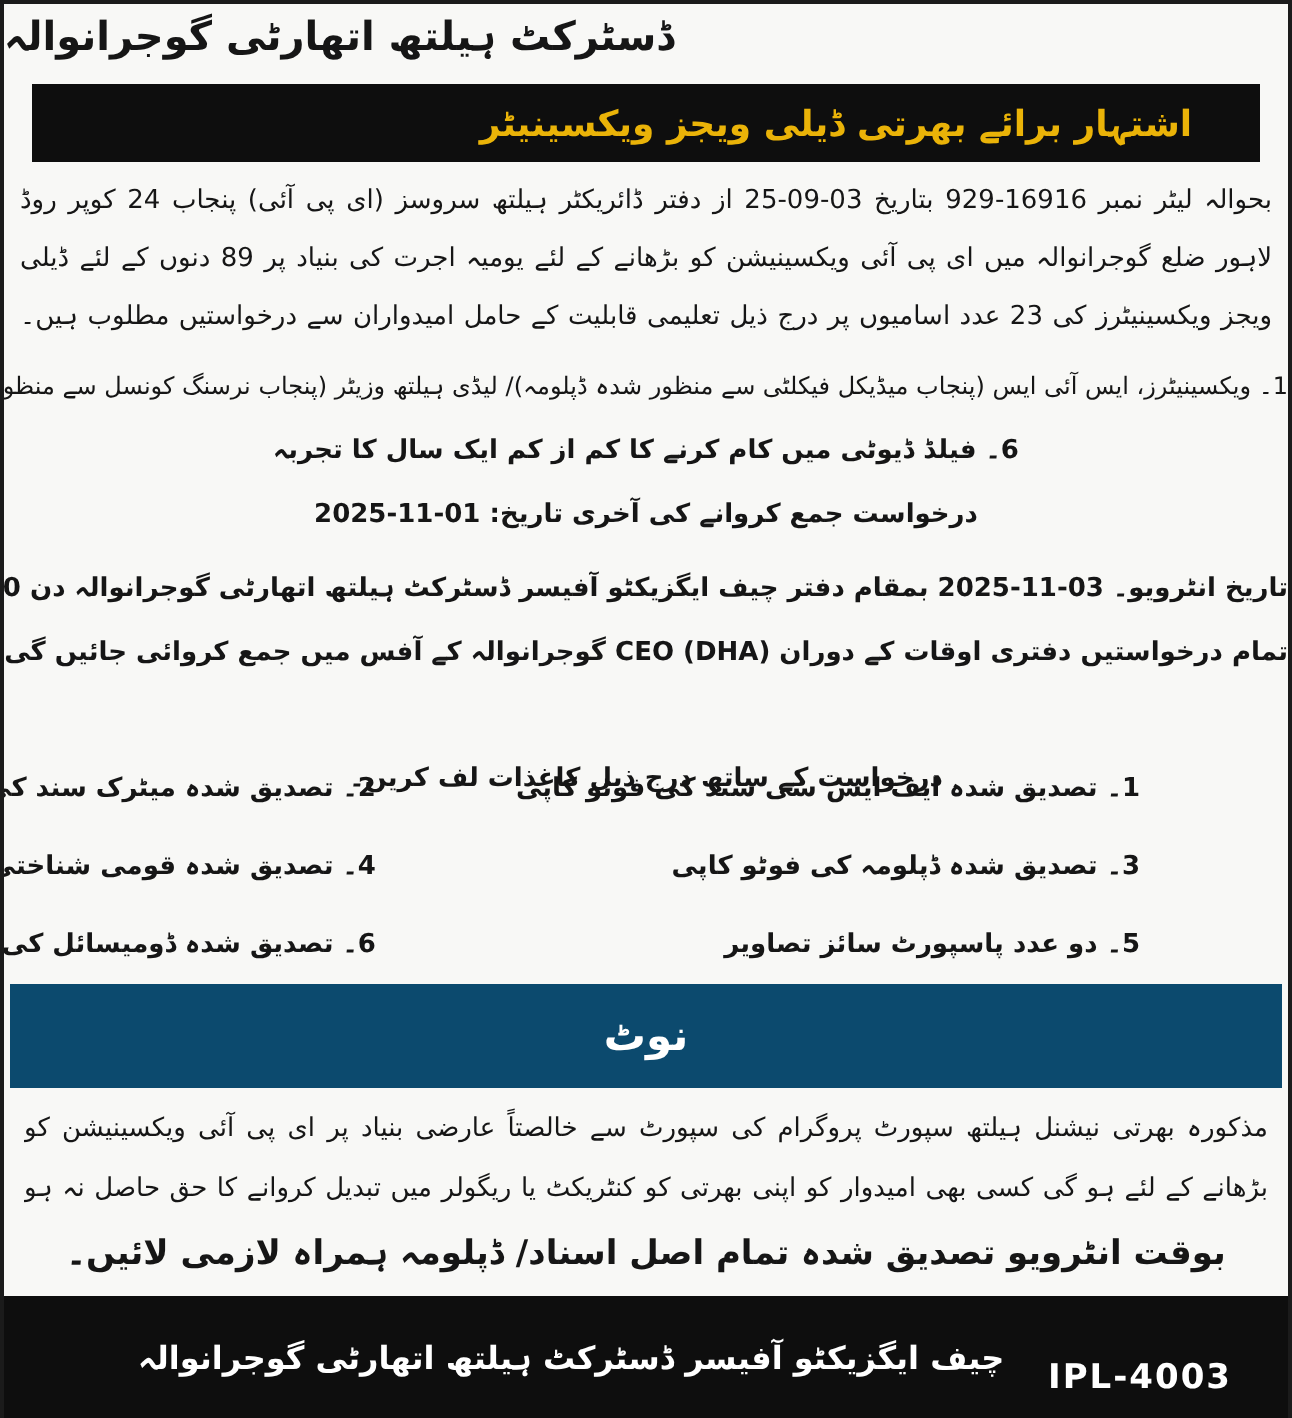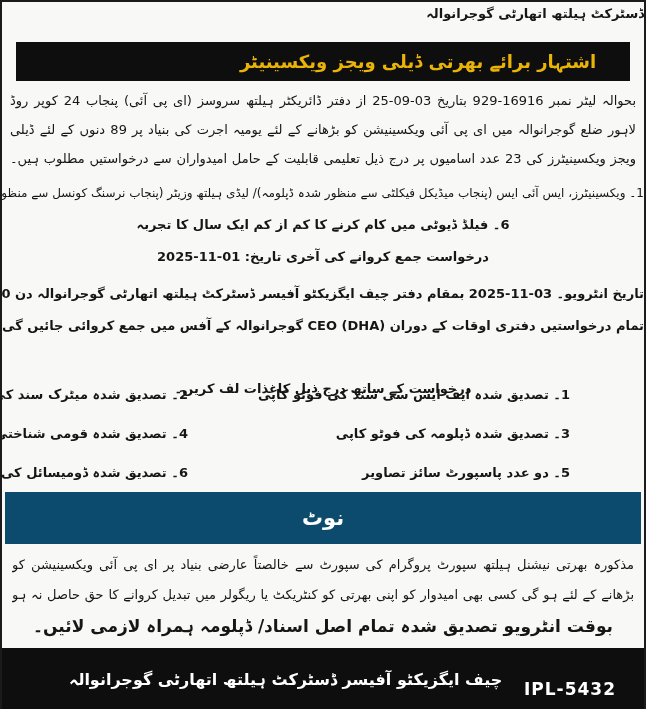--- a/index.html
+++ b/index.html
@@ -16,22 +16,22 @@
     font-family:"DejaVu Sans",sans-serif;
     color:#161616;
   }
   .abs{position:absolute;left:0;right:0;}
   .rtl{direction:rtl;}
   .center{text-align:center;}
   .nowrap{white-space:nowrap;}
 
   .authority-title{
     top:4px;
-    font-size:13px;font-weight:bold;
-    text-align:right;direction:rtl;
+    font-size:20px;font-weight:bold;
+    text-align:left;direction:rtl;
   }
   .ad-banner{
     top:40px;left:14px;right:14px;
     height:39px;background:#0e0e0e;color:#eab308;
     display:flex;align-items:center;justify-content:center;
   }
   .ad-banner .banner-text{
     font-size:18px;font-weight:bold;direction:rtl;white-space:nowrap;
     margin-left:190px; 
   }
@@ -127,16 +127,16 @@
   <div class="abs note-banner">
     <span class="note-title">نوٹ</span>
   </div>
 
   <div class="abs note-para">مذکورہ بھرتی نیشنل ہیلتھ سپورٹ پروگرام کی سپورٹ سے خالصتاً عارضی بنیاد پر ای پی آئی ویکسینیشن کو بڑھانے کے لئے ہو گی کسی بھی امیدوار کو اپنی بھرتی کو کنٹریکٹ یا ریگولر میں تبدیل کروانے کا حق حاصل نہ ہو گا۔</div>
 
   <div class="abs bring-line rtl center nowrap">بوقت انٹرویو تصدیق شدہ تمام اصل اسناد/ ڈپلومہ ہمراہ لازمی لائیں۔</div>
 
   <div class="footer-banner">
     <span class="footer-sig">چیف ایگزیکٹو آفیسر ڈسٹرکٹ ہیلتھ اتھارٹی گوجرانوالہ</span>
-    <span class="ipl-code">IPL-5432</span>
+    <span class="ipl-code">IPL-4003</span>
   </div>
 
 </div>
 
 </body></html>

